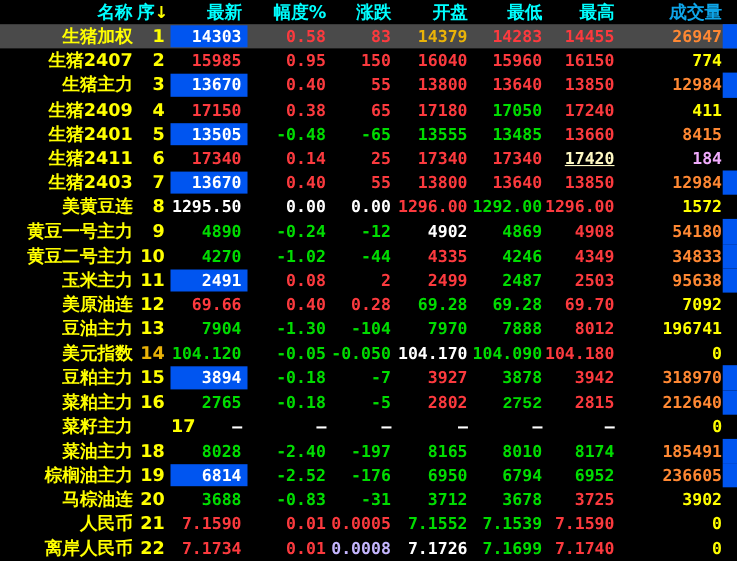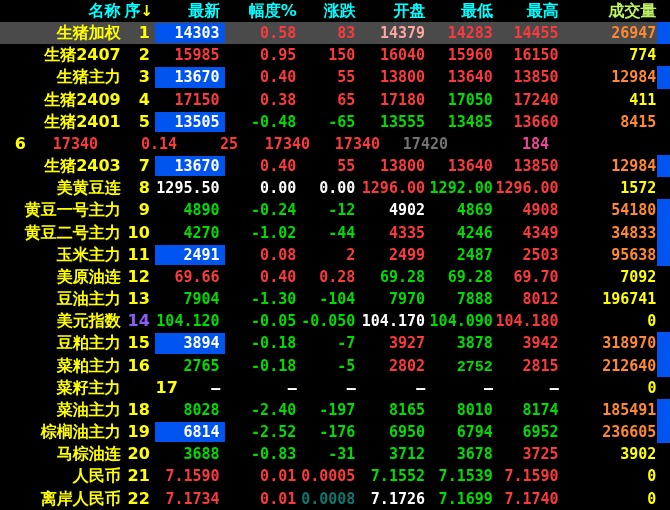--- a/index.html
+++ b/index.html
@@ -34,31 +34,31 @@
 <div class="app">
   <div class="row hdr" id="header-row">
       <div class="cell c0"><span style="color: rgb(0, 255, 255);">名称</span></div>
       <div class="cell c1"><span style="color: rgb(0, 255, 255);">序</span><span class="arrow" style="color: rgb(255, 255, 0);">↓</span></div>
       <div class="cell c2"><span style="color: rgb(0, 255, 255);">最新</span></div>
       <div class="cell c3"><span style="color: rgb(0, 255, 255);">幅度%</span></div>
       <div class="cell c4"><span style="color: rgb(0, 255, 255);">涨跌</span></div>
       <div class="cell c5"><span style="color: rgb(0, 255, 255);">开盘</span></div>
       <div class="cell c6"><span style="color: rgb(0, 255, 255);">最低</span></div>
       <div class="cell c7"><span style="color: rgb(0, 255, 255); margin-top: 23px;">最高</span></div>
-      <div class="cell c8"><span style="color: #bef264;">成交量</span></div>
+      <div class="cell c8"><span style="color: #0ea5e9;">成交量</span></div>
       <div class="cell c9"></div>
     </div>
   <div id="rows-container">
       <div class="row" style="background: rgb(74, 74, 74);">
         <div class="cell c0 cn"><span class="v" style="color: rgb(255, 255, 0);">生猪加权</span></div>
         <div class="cell c1 cn"><span class="v" style="color: rgb(255, 255, 0);">1</span></div>
         <div class="cell c2 num"><i class="bluebox" style="background: rgb(0, 85, 240);"></i><span class="v" style="color: rgb(255, 255, 255);">14303</span></div>
         <div class="cell c3 num"><span class="v" style="color: rgb(251, 58, 62);">0.58</span></div>
         <div class="cell c4 num"><span class="v" style="color: rgb(251, 58, 62);">83</span></div>
-        <div class="cell c5 num"><span class="v" style="color: #fca5a5;">14379</span></div>
+        <div class="cell c5 num"><span class="v" style="color: #eab308;">14379</span></div>
         <div class="cell c6 num"><span class="v" style="color: rgb(251, 58, 62);">14283</span></div>
         <div class="cell c7 num"><span class="v" style="color: rgb(251, 58, 62);">14455</span></div>
         <div class="cell c8 num"><span class="v" style="color: rgb(255, 136, 51);">26947</span></div>
         <div class="cell c9" style="background: rgb(0, 85, 240);"></div>
       </div>
       <div class="row">
         <div class="cell c0 cn"><span class="v" style="color: rgb(255, 255, 0);">生猪2407</span></div>
         <div class="cell c1 cn"><span class="v" style="color: rgb(255, 255, 0);">2</span></div>
         <div class="cell c2 num"><span class="v" style="color: rgb(251, 58, 62);">15985</span></div>
         <div class="cell c3 num"><span class="v" style="color: rgb(251, 58, 62);">0.95</span></div>
@@ -99,28 +99,29 @@
         <div class="cell c2 num"><i class="bluebox" style="background: rgb(0, 85, 240);"></i><span class="v" style="color: rgb(255, 255, 255);">13505</span></div>
         <div class="cell c3 num"><span class="v" style="color: rgb(0, 220, 0);">-0.48</span></div>
         <div class="cell c4 num"><span class="v" style="color: rgb(0, 220, 0);">-65</span></div>
         <div class="cell c5 num"><span class="v" style="color: rgb(0, 220, 0);">13555</span></div>
         <div class="cell c6 num"><span class="v" style="color: rgb(0, 220, 0);">13485</span></div>
         <div class="cell c7 num"><span class="v" style="color: rgb(251, 58, 62);">13660</span></div>
         <div class="cell c8 num"><span class="v" style="color: rgb(255, 136, 51);">8415</span></div>
         <div class="cell c9"></div>
       </div>
       <div class="row">
+        <div class="cell c0 cn"><span class="v" style="color: rgb(255, 255, 0);">生猪2411</span></div>
         <div class="cell c1 cn"><span class="v" style="color: rgb(255, 255, 0);">6</span></div>
         <div class="cell c2 num"><span class="v" style="color: rgb(251, 58, 62);">17340</span></div>
         <div class="cell c3 num"><span class="v" style="color: rgb(251, 58, 62);">0.14</span></div>
         <div class="cell c4 num"><span class="v" style="color: rgb(251, 58, 62);">25</span></div>
         <div class="cell c5 num"><span class="v" style="color: rgb(251, 58, 62);">17340</span></div>
         <div class="cell c6 num"><span class="v" style="color: rgb(251, 58, 62);">17340</span></div>
-        <div class="cell c7 num"><span class="v" style="color: #737373;">17420</span></div>
-        <div class="cell c8 num"><span class="v" style="color: #ec4899;">184</span></div>
+        <div class="cell c7 num"><span class="v" style="color: #fef9c3; text-decoration: underline;">17420</span></div>
+        <div class="cell c8 num"><span class="v" style="color: #f0abfc;">184</span></div>
         <div class="cell c9"></div>
       </div>
       <div class="row">
         <div class="cell c0 cn"><span class="v" style="color: rgb(255, 255, 0);">生猪2403</span></div>
         <div class="cell c1 cn"><span class="v" style="color: rgb(255, 255, 0);">7</span></div>
         <div class="cell c2 num"><i class="bluebox" style="background: rgb(0, 85, 240);"></i><span class="v" style="color: rgb(255, 255, 255);">13670</span></div>
         <div class="cell c3 num"><span class="v" style="color: rgb(251, 58, 62);">0.40</span></div>
         <div class="cell c4 num"><span class="v" style="color: rgb(251, 58, 62);">55</span></div>
         <div class="cell c5 num"><span class="v" style="color: rgb(251, 58, 62);">13800</span></div>
         <div class="cell c6 num"><span class="v" style="color: rgb(251, 58, 62);">13640</span></div>
@@ -195,21 +196,21 @@
         <div class="cell c3 num"><span class="v" style="color: rgb(0, 220, 0);">-1.30</span></div>
         <div class="cell c4 num"><span class="v" style="color: rgb(0, 220, 0);">-104</span></div>
         <div class="cell c5 num"><span class="v" style="color: rgb(0, 220, 0);">7970</span></div>
         <div class="cell c6 num"><span class="v" style="color: rgb(0, 220, 0);">7888</span></div>
         <div class="cell c7 num"><span class="v" style="color: rgb(251, 58, 62);">8012</span></div>
         <div class="cell c8 num"><span class="v" style="color: rgb(255, 255, 0);">196741</span></div>
         <div class="cell c9"></div>
       </div>
       <div class="row">
         <div class="cell c0 cn"><span class="v" style="color: rgb(255, 255, 0);">美元指数</span></div>
-        <div class="cell c1 cn"><span class="v" style="color: #8b5cf6;">14</span></div>
+        <div class="cell c1 cn"><span class="v" style="color: #eab308;">14</span></div>
         <div class="cell c2 num"><span class="v" style="color: rgb(0, 220, 0);">104.120</span></div>
         <div class="cell c3 num"><span class="v" style="color: rgb(0, 220, 0);">-0.05</span></div>
         <div class="cell c4 num"><span class="v" style="color: rgb(0, 220, 0);">-0.050</span></div>
         <div class="cell c5 num"><span class="v" style="color: rgb(255, 255, 255);">104.170</span></div>
         <div class="cell c6 num"><span class="v" style="color: rgb(0, 220, 0);">104.090</span></div>
         <div class="cell c7 num"><span class="v" style="color: rgb(251, 58, 62);">104.180</span></div>
         <div class="cell c8 num"><span class="v" style="color: rgb(255, 255, 0);">0</span></div>
         <div class="cell c9"></div>
       </div>
       <div class="row">
@@ -294,21 +295,21 @@
         <div class="cell c6 num"><span class="v" style="color: rgb(0, 220, 0);">7.1539</span></div>
         <div class="cell c7 num"><span class="v" style="color: rgb(251, 58, 62);">7.1590</span></div>
         <div class="cell c8 num"><span class="v" style="color: rgb(255, 255, 0);">0</span></div>
         <div class="cell c9"></div>
       </div>
       <div class="row">
         <div class="cell c0 cn"><span class="v" style="color: rgb(255, 255, 0);">离岸人民币</span></div>
         <div class="cell c1 cn"><span class="v" style="color: rgb(255, 255, 0);">22</span></div>
         <div class="cell c2 num"><span class="v" style="color: rgb(251, 58, 62);">7.1734</span></div>
         <div class="cell c3 num"><span class="v" style="color: rgb(251, 58, 62);">0.01</span></div>
-        <div class="cell c4 num"><span class="v" style="color: #0f766e;">0.0008</span></div>
+        <div class="cell c4 num"><span class="v" style="color: #c4b5fd;">0.0008</span></div>
         <div class="cell c5 num"><span class="v" style="color: rgb(255, 255, 255);">7.1726</span></div>
         <div class="cell c6 num"><span class="v" style="color: rgb(0, 220, 0);">7.1699</span></div>
         <div class="cell c7 num"><span class="v" style="color: rgb(251, 58, 62);">7.1740</span></div>
         <div class="cell c8 num"><span class="v" style="color: rgb(255, 255, 0);">0</span></div>
         <div class="cell c9"></div>
       </div>
     </div>
 </div>
 
 </body></html>

